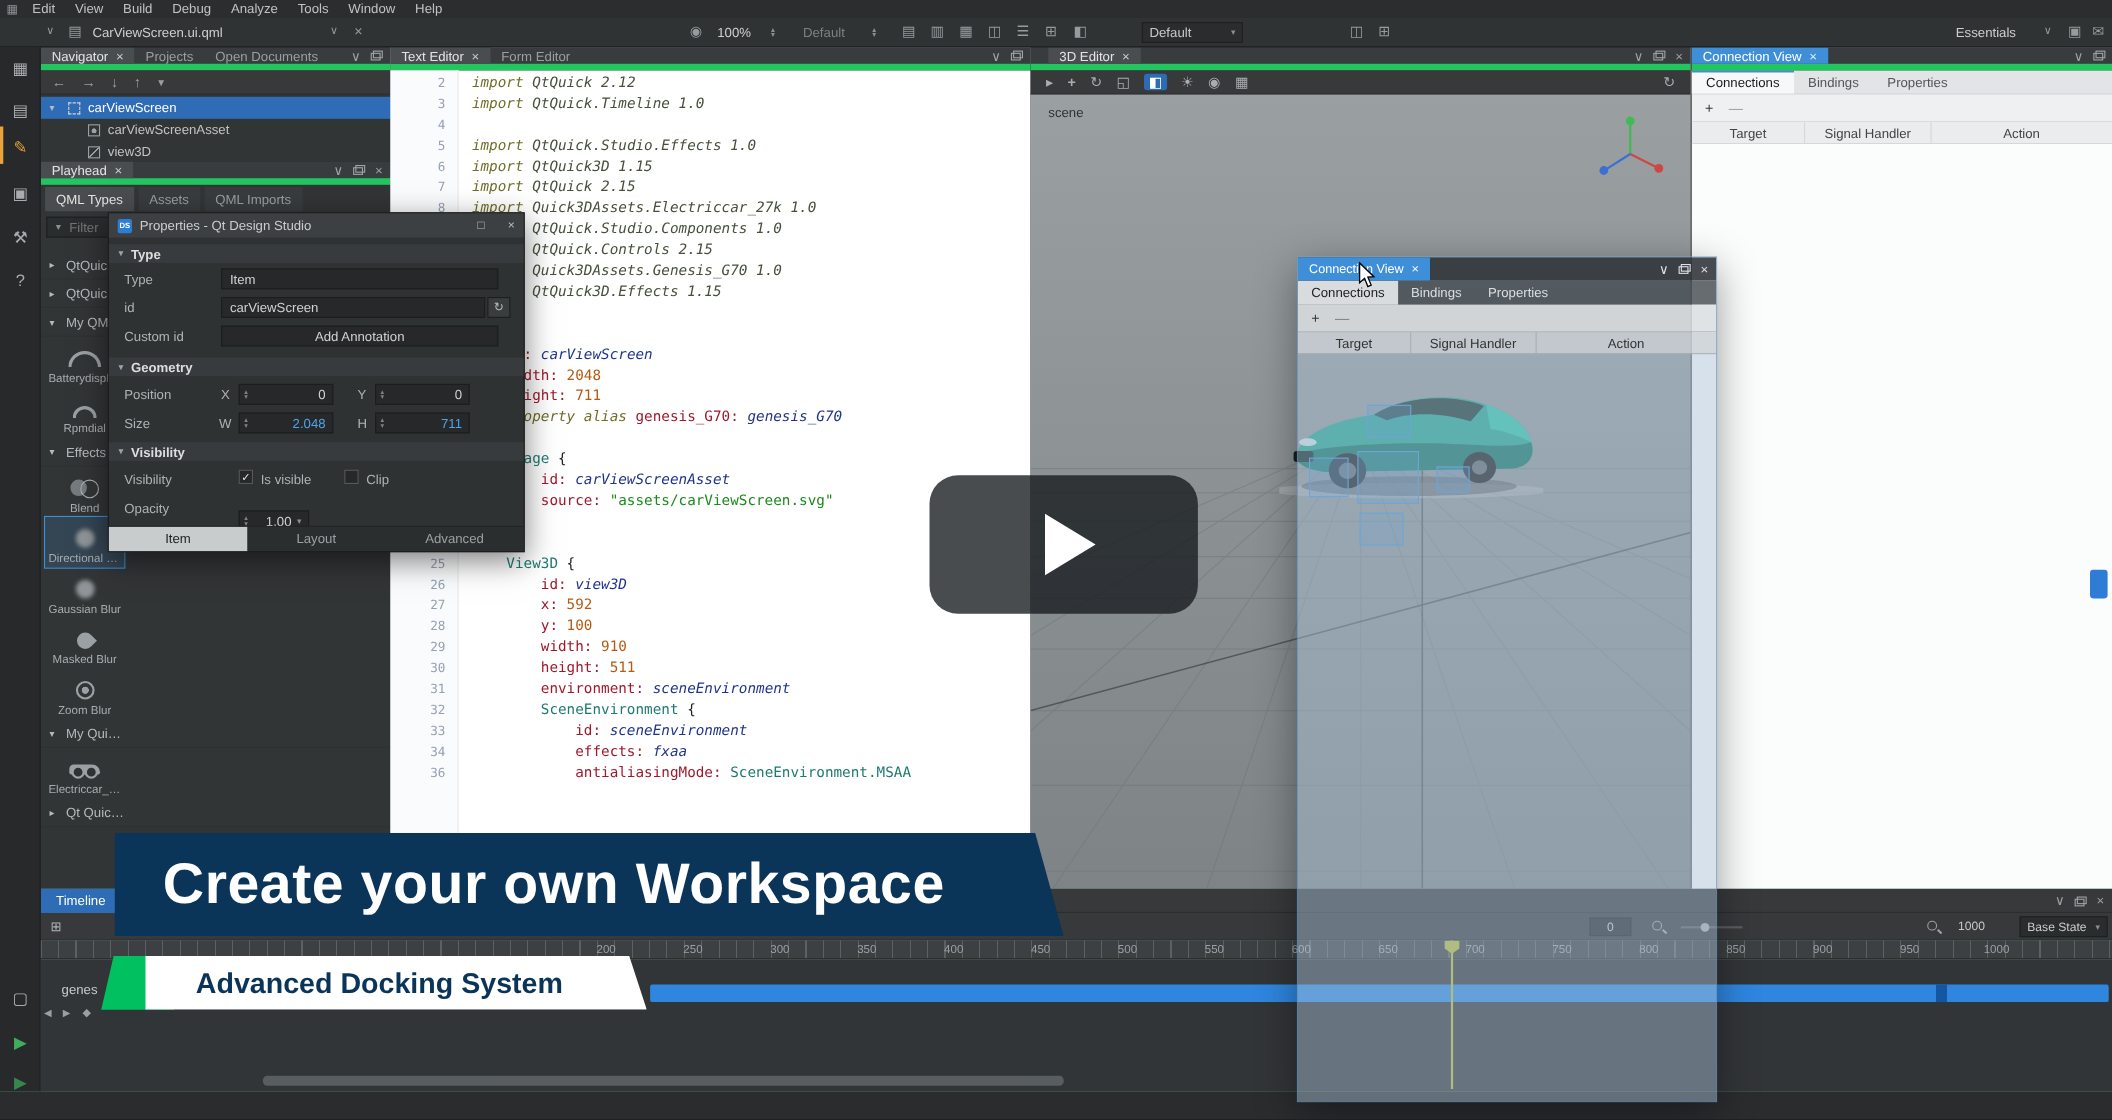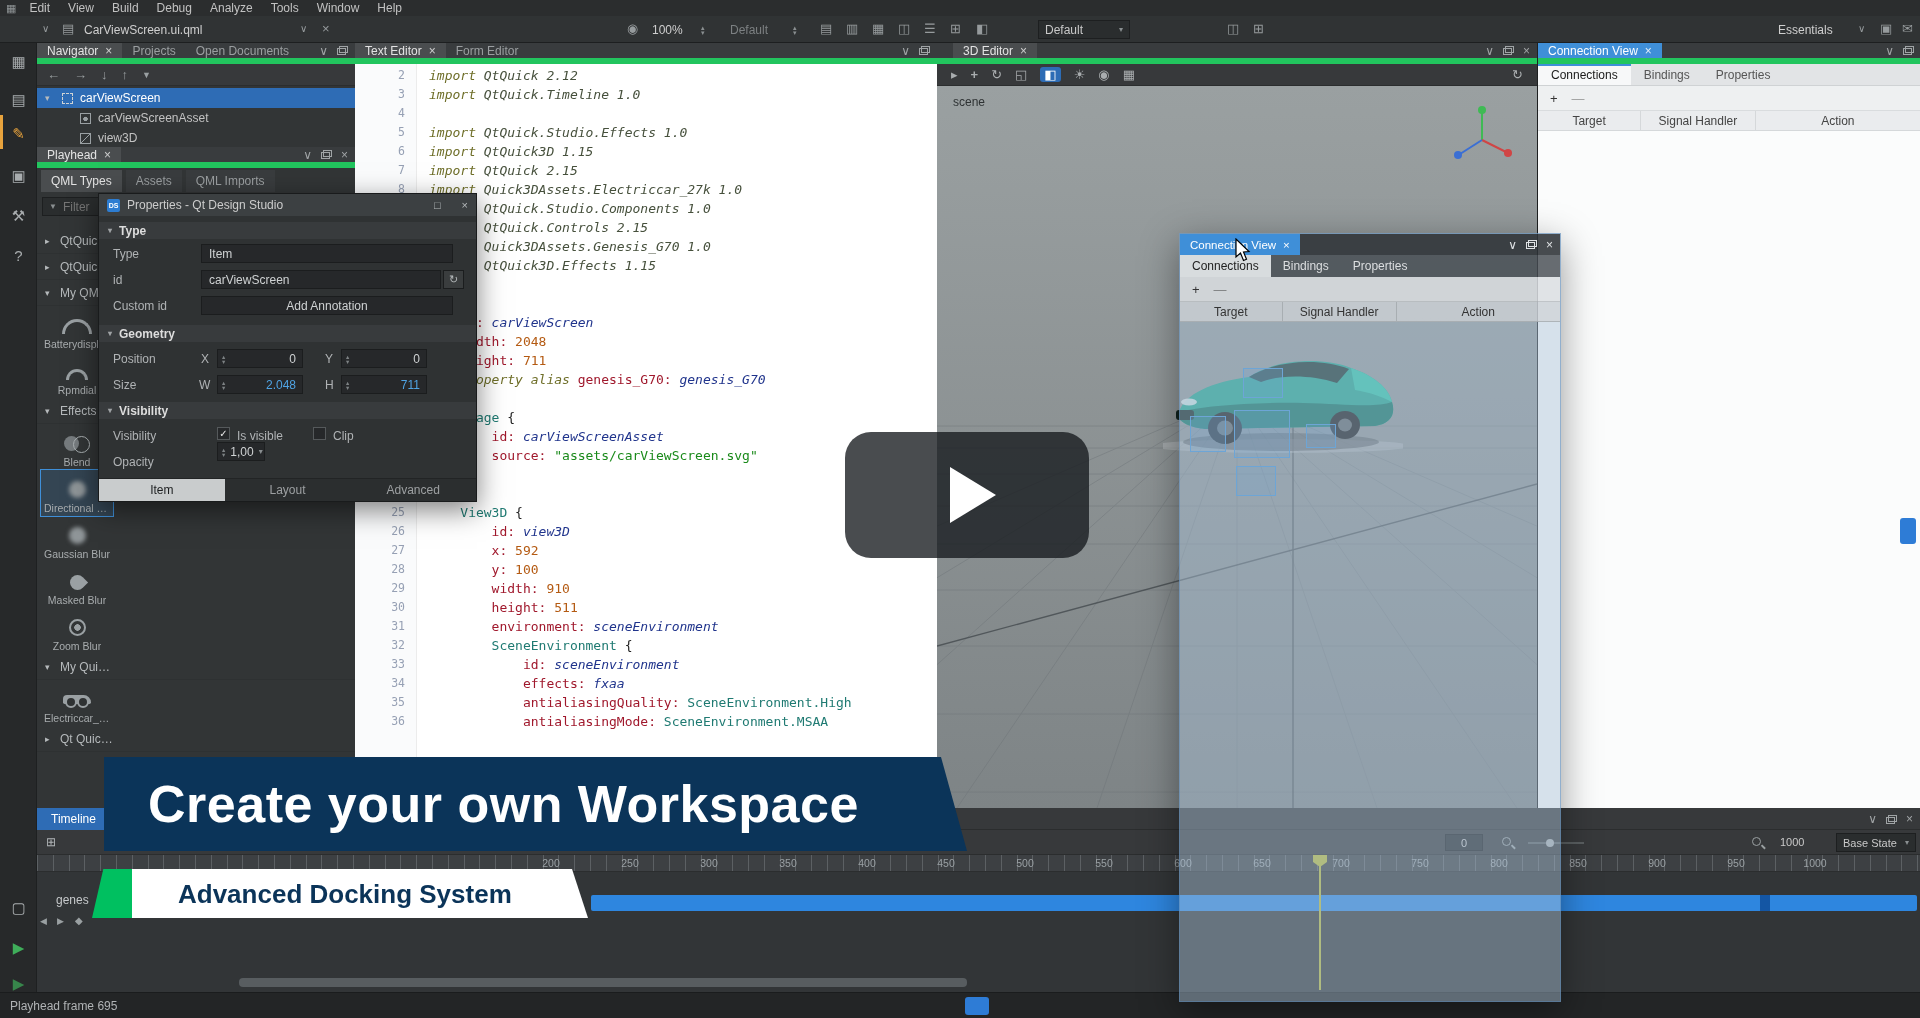--- a/index.html
+++ b/index.html
@@ -419,21 +419,20 @@
         <div class="code-line"><span class="ln">25</span><span class="code-body"><span class="tok-type">    View3D</span><span class="tok-pln"> {</span></span></div>
         <div class="code-line"><span class="ln">26</span><span class="code-body"><span class="tok-prop">        id:</span><span class="tok-idv"> view3D</span></span></div>
         <div class="code-line"><span class="ln">27</span><span class="code-body"><span class="tok-prop">        x:</span><span class="tok-num"> 592</span></span></div>
         <div class="code-line"><span class="ln">28</span><span class="code-body"><span class="tok-prop">        y:</span><span class="tok-num"> 100</span></span></div>
         <div class="code-line"><span class="ln">29</span><span class="code-body"><span class="tok-prop">        width:</span><span class="tok-num"> 910</span></span></div>
         <div class="code-line"><span class="ln">30</span><span class="code-body"><span class="tok-prop">        height:</span><span class="tok-num"> 511</span></span></div>
         <div class="code-line"><span class="ln">31</span><span class="code-body"><span class="tok-prop">        environment:</span><span class="tok-idv"> sceneEnvironment</span></span></div>
         <div class="code-line"><span class="ln">32</span><span class="code-body"><span class="tok-type">        SceneEnvironment</span><span class="tok-pln"> {</span></span></div>
         <div class="code-line"><span class="ln">33</span><span class="code-body"><span class="tok-prop">            id:</span><span class="tok-idv"> sceneEnvironment</span></span></div>
         <div class="code-line"><span class="ln">34</span><span class="code-body"><span class="tok-prop">            effects:</span><span class="tok-idv"> fxaa</span></span></div>
-        <div class="code-line"><span class="ln">35</span><span class="code-body"><span class="tok-prop">            antialiasingQuality:</span><span class="tok-type"> SceneEnvironment.High</span></span></div>
         <div class="code-line"><span class="ln">36</span><span class="code-body"><span class="tok-prop">            antialiasingMode:</span><span class="tok-type"> SceneEnvironment.MSAA</span></span></div>
       </div>
   </div>
 
   <div id="editor3d">
     <div class="tabbar" style="left:0;top:0;width:600px">
       <div class="tab active" style="margin-left:16px">
         <span>3D Editor</span>
           <span class="x">×</span>
       </div>
@@ -595,24 +594,20 @@
       <span class="abs" style="left:38px;top:43px;color:#9aa0a2;font-size:10px">◆</span>
     </div>
     <div class="bluebar">
       <div class="handle"></div>
     </div>
     <div class="playhead-cap"></div>
     <div class="playhead"></div>
     <div class="hscroll"></div>
   </div>
 
-  <div id="statusbar">
-    <span class="stext">Playhead frame 695</span>
-    <div class="bluechip" style="left:965px;top:4px;width:24px;height:18px"></div>
-  </div>
 
   <div id="props">
     <div class="titlebar">
       <span class="dslogo">DS</span>
       <span>Properties - Qt Design Studio</span>
       <span class="winbtn" style="margin-left:auto">□</span>
       <span class="winbtn" style="margin-left:14px">×</span>
     </div>
 
     <div class="sechdr" style="top:28px">
@@ -675,21 +670,21 @@
     <div class="sechdr" style="top:208px">
       <span class="exp">▾</span>
         <span>Visibility</span>
     </div>
     <span class="plabel" style="left:14px;top:235px">Visibility</span>
     <div class="cb" style="left:118px;top:233px">✓</div>
     <span class="plabel" style="left:138px;top:235px">Is visible</span>
     <div class="cb" style="left:214px;top:233px"></div>
     <span class="plabel" style="left:234px;top:235px">Clip</span>
     <span class="plabel" style="left:14px;top:261px">Opacity</span>
-    <div class="spinfld" style="left:118px;top:248px;width:48px">
+    <div class="spinfld" style="left:118px;top:270px;width:64px">
       <span class="chev">
           <span>▴</span>
           <span>▾</span>
         </span>
         <span class="val">1,00</span>
       <span style="font-size:8px;color:#8a8f91;margin-left:5px">▾</span>
     </div>
 
     <div class="btabs">
       <div class="btab active">Item</div>

